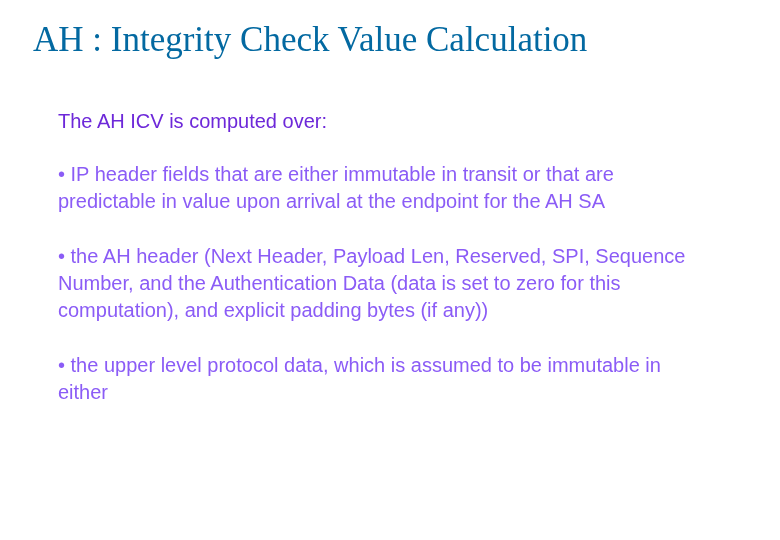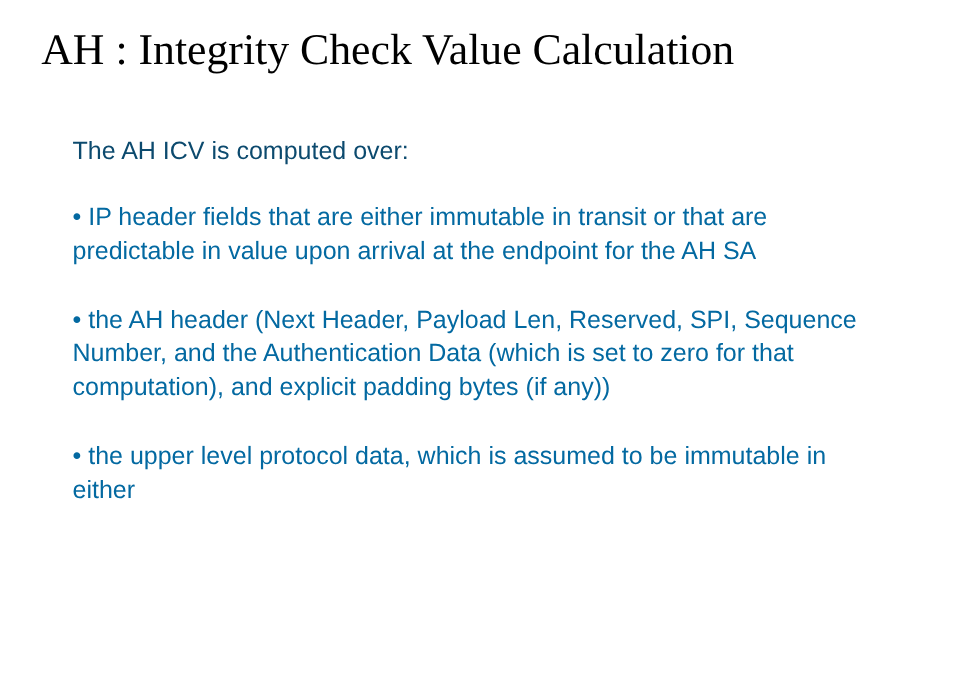--- a/index.html
+++ b/index.html
@@ -8,45 +8,45 @@
       box-sizing: border-box;
     }
     body {
       width: 780px;
       height: 540px;
       background: #ffffff;
       font-family: Arial, Helvetica, sans-serif;
       padding: 20px 50px 20px 58px;
     }
     .title {
-      color: #000000;
+      color: #0369a1;
       font-family: "Times New Roman", Times, serif;
       font-size: 35px;
       font-weight: normal;
       margin-bottom: 50px;
       margin-left: -25px;
       letter-spacing: 0px;
     }
     .intro {
-      color: #0c4a6e;
+      color: #6d28d9;
       font-size: 20px;
       margin-bottom: 28px;
     }
     .bullet {
-      color: #0369a1;
+      color: #8b5cf6;
       font-size: 20px;
       line-height: 1.35;
       margin-bottom: 28px;
       max-width: 640px;
     }
   </style>
 </head>
 <body>
 
 <h1 class="title">AH : Integrity Check Value Calculation</h1>
 
 <p class="intro">The AH ICV is computed over:</p>
 
 <p class="bullet">• IP header fields that are either immutable in transit or that are predictable in value upon arrival at the endpoint for the AH SA</p>
 
-<p class="bullet">• the AH header (Next Header, Payload Len, Reserved, SPI, Sequence Number, and the Authentication Data (which is set to zero for that computation), and explicit padding bytes (if any))</p>
+<p class="bullet">• the AH header (Next Header, Payload Len, Reserved, SPI, Sequence Number, and the Authentication Data (data is set to zero for this computation), and explicit padding bytes (if any))</p>
 
 <p class="bullet">• the upper level protocol data, which is assumed to be immutable in either</p>
 
 </body></html>

